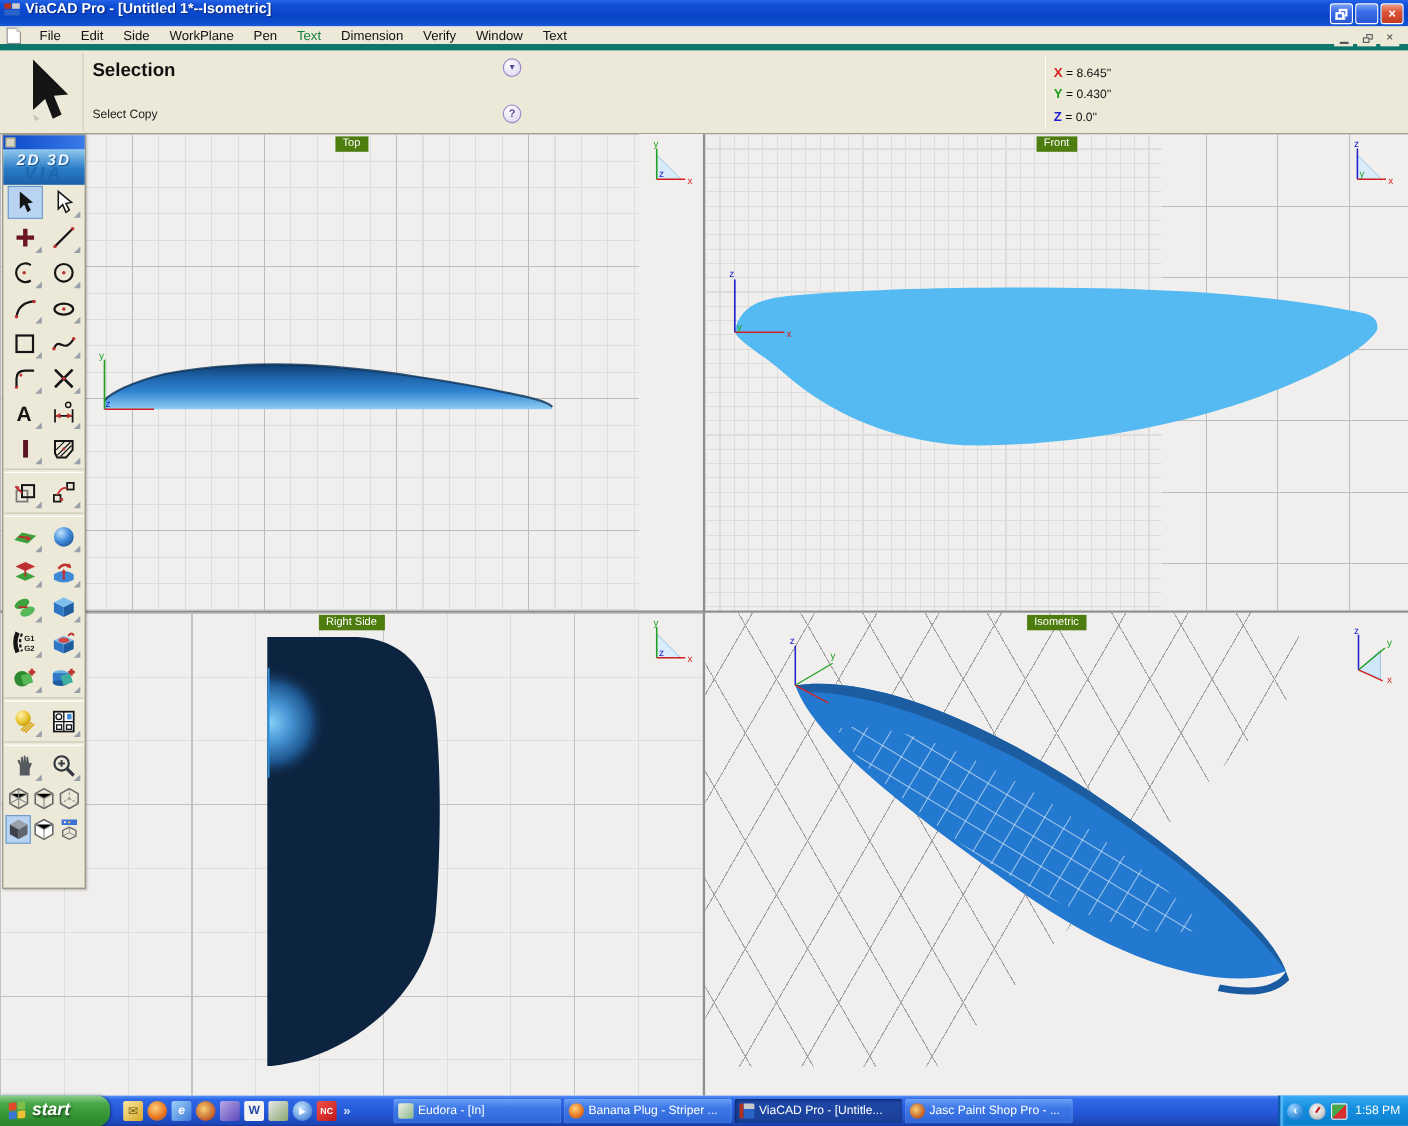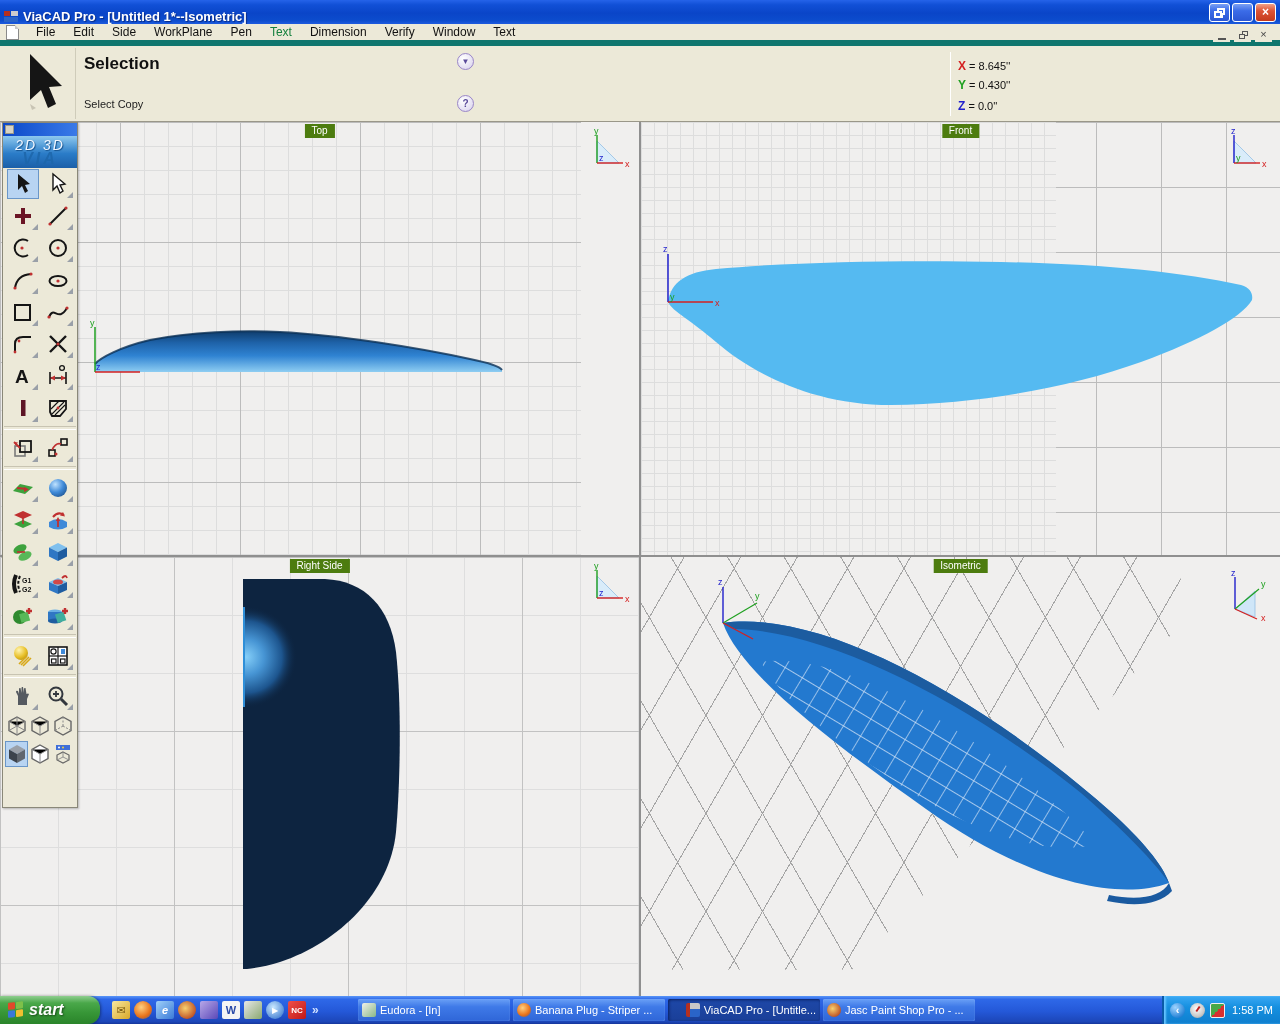--- a/index.html
+++ b/index.html
@@ -2,21 +2,21 @@
 <html><head>
 <meta charset="utf-8">
 <style>
   * { margin:0; padding:0; box-sizing:border-box; }
   html,body { width:1280px; height:1024px; overflow:hidden;
     font-family:"Liberation Sans", sans-serif; background:#ece9d8; }
 
   
   .titlebar { position:absolute; left:0; top:0; width:1280px; height:24px;
     background:linear-gradient(180deg,#2563e9 0%,#1150d6 20%,#0a45c8 55%,#0c4ccd 85%,#1d5ade 100%);
-    display:flex; align-items:flex-end; color:#fff; }
+    display:flex; align-items:flex-start; color:#fff; }
   .titlebar .appicon { width:16px; height:16px; margin:0 4px 0 3px; position:relative; }
   .titlebar .title { font-size:13px; font-weight:bold; text-shadow:1px 1px 1px #0a2a80; }
   .winbtns { position:absolute; right:4px; top:3px; display:flex; gap:2px; }
   .wbtn { width:21px; height:19px; border:1px solid #fff; border-radius:3px;
     background:linear-gradient(180deg,#7aa0f4,#3b6ce8 40%,#2b57d4); color:#fff;
     font-size:12px; text-align:center; line-height:17px; }
   .wbtn.close { background:linear-gradient(180deg,#f0a088,#dd5436 40%,#c43a1c); font-weight:bold; }
   .wbtn .minbar { position:absolute; width:9px; height:3px; background:#fff; left:5px; top:12px; }
   .wbtn .restsq { position:absolute; width:8px; height:7px; border:2px solid #fff; left:8px; top:5px; background:transparent;}
   .wbtn .restsq2 { position:absolute; width:8px; height:7px; border:2px solid #fff; left:5px; top:8px; background:#3b6ce8;}
@@ -89,21 +89,21 @@
   .triad { position:absolute; }
 
   
   .palette { position:absolute; left:2px; top:0px; width:76px; height:686px;
     background:#ece9d8; border:1px solid #8a8878; box-shadow:1px 1px 2px rgba(0,0,0,.25); z-index:6; }
   .pal-title { height:13px; background:linear-gradient(90deg,#0a48c8,#3a7ae8); position:relative; }
   .pal-grip { position:absolute; left:2px; top:2px; width:9px; height:9px; background:#d8d4c4; border:1px solid #9a9888; }
   .pal-banner { height:32px; background:linear-gradient(180deg,#8ec8ee 0%,#2a7cc8 55%,#1b5fa8 100%);
     position:relative; overflow:hidden; }
   .pal-banner .b2d3d { position:absolute; left:0; top:1px; width:100%; text-align:center;
-    color:#f0f6ff; font-weight:normal; font-style:italic; font-size:14px; letter-spacing:2px;
+    color:#f0f6ff; font-weight:bold; font-style:italic; font-size:14px; letter-spacing:2px;
     text-shadow:1px 1px 1px #14508c; }
   .pal-banner .bvia { position:absolute; left:0; top:14px; width:100%; text-align:center;
     color:#1d66aa; font-weight:bold; font-style:italic; font-size:16px; letter-spacing:3px; opacity:.85; }
   .prow { display:flex; justify-content:space-around; padding:1px 2px; }
   .tbtn { width:32px; height:30px; position:relative; display:flex; align-items:center; justify-content:center; }
   .prow3 .tbtn { width:23px; height:26px; }
   .tbtn.active { background:#b8d4f2; border:1px solid #6a96c8; }
   .tbtn.fly::after { content:""; position:absolute; right:1px; bottom:1px;
     border-left:6px solid transparent; border-bottom:6px solid #9aa0a8; }
   .psep { height:4px; border-top:1px solid #c8c4b2; border-bottom:1px solid #fff; margin:2px 1px; }
@@ -120,21 +120,21 @@
     gap:1px; transform:skewY(-6deg); }
   .flag i { display:block; border-radius:1px; }
   .quicklaunch { position:absolute; left:112px; top:2px; height:24px; display:flex; align-items:center; gap:4px; }
   .qlicon { width:18px; height:18px; border-radius:2px; font-size:11px; color:#fff;
     display:flex; align-items:center; justify-content:center; overflow:hidden; }
   .qlmore { color:#cfe0ff; font-size:12px; font-weight:bold; margin-left:2px; }
   .taskbuttons { position:absolute; left:358px; top:3px; display:flex; gap:3px; }
   .taskbtn { width:152px; height:22px; border-radius:2px; color:#fff; font-size:11px;
     background:linear-gradient(180deg,#6aa0f6,#3f7ae8 35%,#2f66d8); box-shadow:inset 0 0 1px #9ec0ff;
     display:flex; align-items:center; gap:4px; padding:0 4px; white-space:nowrap; overflow:hidden; }
-  .taskbtn.active { background:linear-gradient(180deg,#1e48a8,#1a3f98); box-shadow:inset 1px 1px 3px #0a2060;justify-content:flex-end; }
+  .taskbtn.active { background:linear-gradient(180deg,#1e48a8,#1a3f98); box-shadow:inset 1px 1px 3px #0a2060; }
   .tbicon { width:14px; height:14px; flex:0 0 14px; border-radius:2px; }
   .tray { position:absolute; right:0; top:0; height:28px; width:118px;
     background:linear-gradient(180deg,#3aa8f4 0%,#1690e0 40%,#0e7ece 100%);
     border-left:2px solid #0a5aa8; box-shadow:inset 2px 0 2px #66c4ff;
     display:flex; align-items:center; gap:5px; padding-left:6px; color:#fff; }
   .traychev { width:15px; height:15px; border-radius:50%;
     background:radial-gradient(circle at 35% 30%,#9fd4ff,#2a86d8 70%,#1566b0); color:#fff;
     font-size:11px; text-align:center; line-height:14px; font-weight:bold; }
   .trayicon { width:15px; height:15px; border-radius:2px; }
   .clock { font-size:11px; margin-left:2px; }

